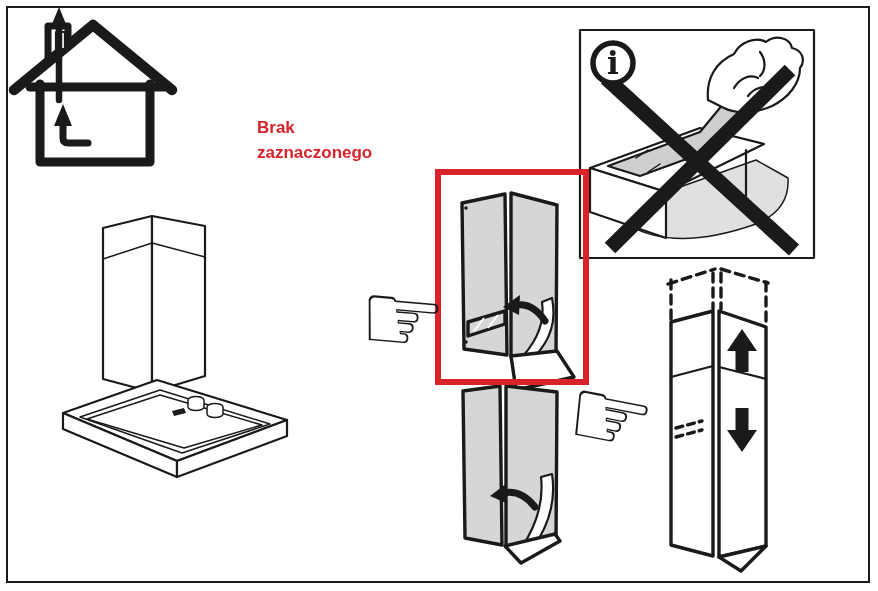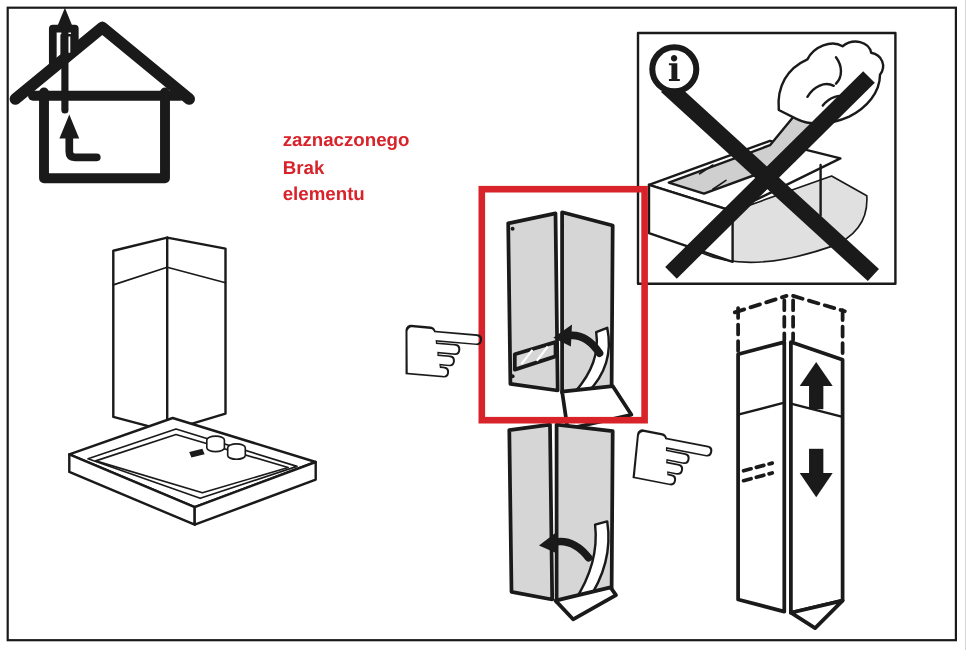--- a/index.html
+++ b/index.html
@@ -76,23 +76,22 @@
       <polygon class="stroke sw2 f-white" points="177,461 287,420 287,436 177,477"></polygon>
       <polygon class="stroke sw1" points="80,417 160,390 270,424 182,453"></polygon>
       <polygon class="stroke sw1" points="87,419 160,395 262,425 184,448"></polygon>
       <path class="stroke sw1 f-white" d="M188,400 a8,3.5 0 1 1 16,0 l0,7 a8,3.5 0 1 1 -16,0 z"></path>
       <path class="stroke sw1 f-white" d="M207,407 a8,3.5 0 1 1 16,0 l0,7 a8,3.5 0 1 1 -16,0 z"></path>
       <polygon class="f-black" points="172,411 184,408 186,413 174,416"></polygon>
     </g>
   </svg>
 
   <div class="annotation">
+    <div>Brak</div>
     <div>zaznaczonego</div>
-    <div>Brak</div>
-    <div>elementu</div>
   </div>
 
   <svg class="fig" style="left:576px;top:26px" width="244" height="236" viewBox="576 26 244 236">
     <rect x="580" y="30" width="234" height="228" class="stroke sw2 f-white"></rect>
     <path class="f-drape stroke sw1" d="M592,186 Q636,266 756,224 Q790,210 788,178 L756,160 L666,192 Z"></path>
     <polygon class="stroke sw2 f-white" points="590,168 700,128 764,144 666,192"></polygon>
     <polygon class="stroke sw2 f-white" points="590,168 666,192 666,238 590,212"></polygon>
     <path class="stroke sw2" d="M746,150 L746,196 L734,200"></path>
     <path class="f-film stroke sw2" d="M608,166 L700,132 L738,86 L752,92 L722,146 L640,176 Z"></path>
     <path class="stroke sw1" d="M636,158 L648,150 M700,150 L712,142 M648,172 L660,164"></path>

